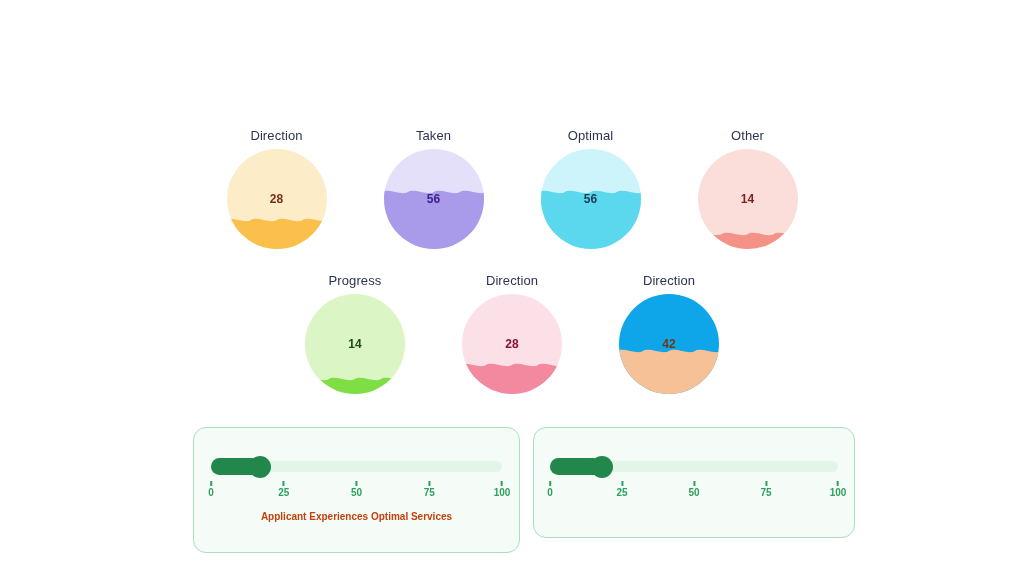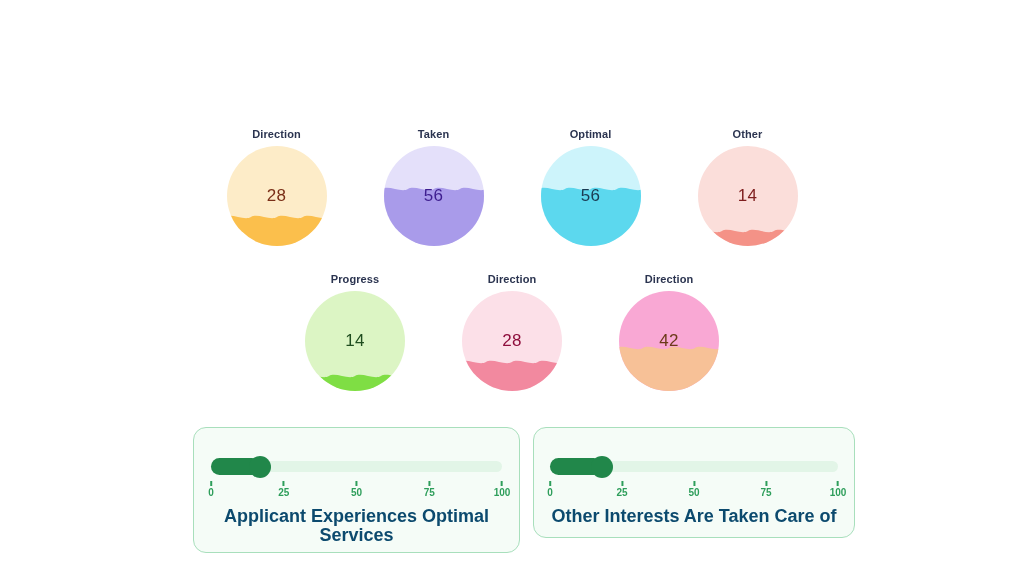--- a/index.html
+++ b/index.html
@@ -30,22 +30,22 @@
   .gauge-row-1 { left: 0; top: 128px; width: 1024px; gap: 45px; }
   .gauge-row-2 { left: 0; top: 273px; width: 1024px; gap: 45px; }
 
   .gauge {
     width: 112px;
     display: flex;
     flex-direction: column;
     align-items: center;
   }
   .gauge-label {
-    font-size: 11px;
-    font-weight: bold;
+    font-size: 13px;
+    font-weight: normal;
     color: #2b3450;
     letter-spacing: 0.1px;
     margin-bottom: 6px;
     white-space: nowrap;
     text-align: left;
   }
   .gauge-circle {
     position: relative;
     width: 100px;
     height: 100px;
@@ -58,22 +58,22 @@
   .gauge-wave {
     position: absolute;
     left: -2px;
     width: 104px;
     bottom: 0;
   }
   .gauge-wave svg { display: block; width: 100%; height: 100%; }
   .gauge-value {
     position: relative;
     z-index: 3;
-    font-size: 17px;
-    font-weight: normal;
+    font-size: 12px;
+    font-weight: bold;
     letter-spacing: 0.2px;
   }
 
   
   .slider-card {
     position: absolute;
     box-sizing: border-box;
     background: #f5fcf7;
     border: 1.5px solid #a8dfbc;
     border-radius: 13px;
@@ -141,23 +141,23 @@
   }
   .tick-label {
     font-size: 10px;
     font-weight: bold;
     color: #2e9e5b;
     line-height: 12px;
     margin-top: 1px;
   }
 
   .slider-caption {
-    font-size: 18px;
+    font-size: 10px;
     font-weight: bold;
-    color: #0c4a6e;
+    color: #c2410c;
     text-align: center;
     line-height: 19px;
     margin-top: 4px;
     padding: 0 12px;
   }
 </style>
 </head>
 <body>
 
 <div id="stage">
@@ -235,21 +235,21 @@
             <svg viewBox="0 0 104 34" preserveAspectRatio="none" width="104" height="34">
               <path d="M 0 5 C 6.5 1, 19.5 9, 26 5 C 32.5 1, 45.5 9, 52 5 C 58.5 1, 71.5 9, 78 5 C 84.5 1, 97.5 9, 104 5 L 104 34 L 0 34 Z" fill="#F2899F"></path>
             </svg>
           </div>
         <div class="gauge-value" style="color: rgb(142, 14, 60);">28</div>
       </div>
     </div>
 
     <div class="gauge">
       <div class="gauge-label">Direction</div>
-      <div class="gauge-circle" style="background: #f9a8d4;">
+      <div class="gauge-circle" style="background: #0ea5e9;">
         <div class="gauge-wave" style="height: 48px;">
             <svg viewBox="0 0 104 48" preserveAspectRatio="none" width="104" height="48">
               <path d="M 0 5 C 6.5 1, 19.5 9, 26 5 C 32.5 1, 45.5 9, 52 5 C 58.5 1, 71.5 9, 78 5 C 84.5 1, 97.5 9, 104 5 L 104 48 L 0 48 Z" fill="#F7C197"></path>
             </svg>
           </div>
         <div class="gauge-value" style="color: rgb(107, 58, 24);">42</div>
       </div>
     </div>
 
   </div>
@@ -306,16 +306,15 @@
         </div>
         <div class="tick" style="left: 216px;">
           <div class="tick-mark" style="background: rgb(46, 158, 91);"></div>
           <div class="tick-label" style="color: rgb(46, 158, 91);">75</div>
         </div>
         <div class="tick" style="left: 288px;">
           <div class="tick-mark" style="background: rgb(46, 158, 91);"></div>
           <div class="tick-label" style="color: rgb(46, 158, 91);">100</div>
         </div>
       </div>
-    <div class="slider-caption">Other Interests Are Taken Care of</div>
   </div>
 
 </div>
 
 </body></html>

